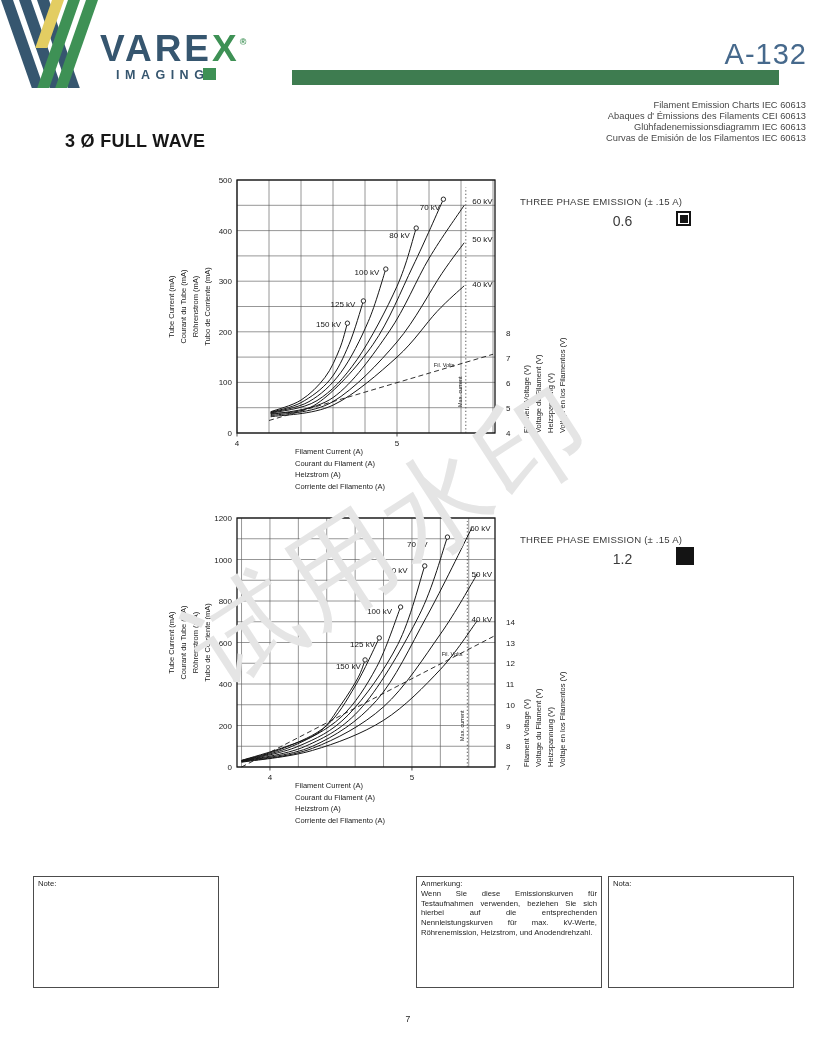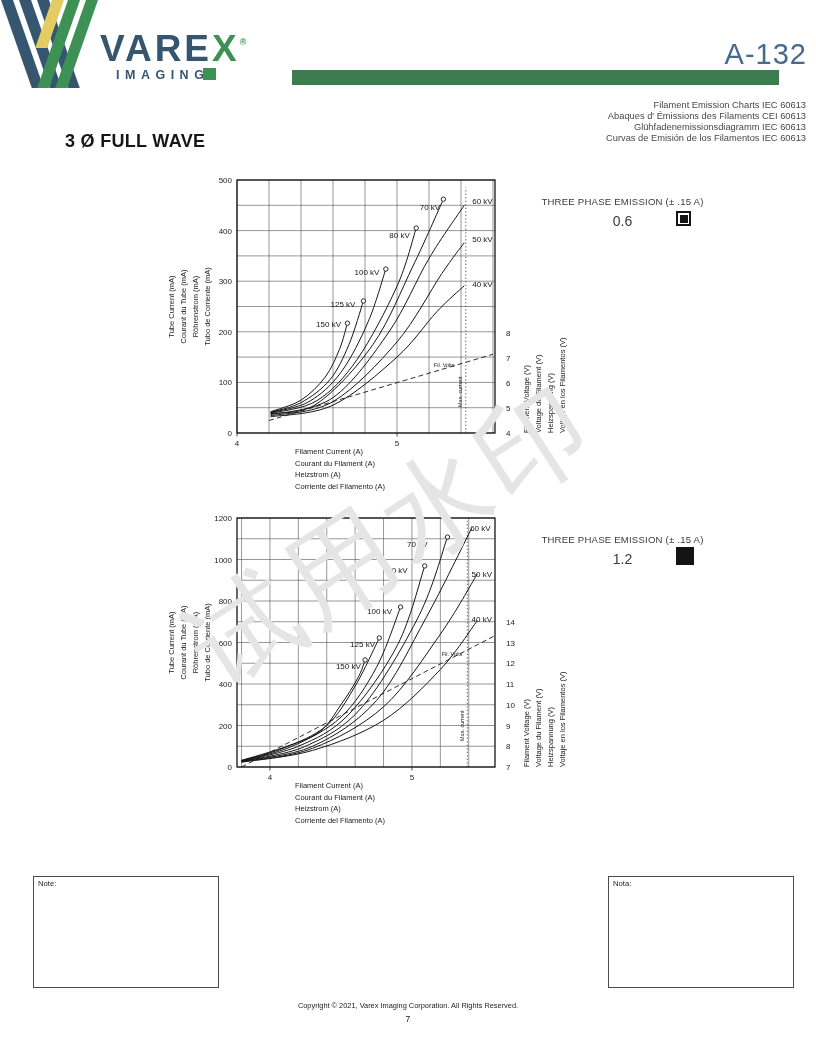--- a/index.html
+++ b/index.html
@@ -5,21 +5,21 @@
   html,body{margin:0;padding:0;background:#fff;}
   #page{position:relative;width:816px;height:1052px;background:#fff;overflow:hidden;
         font-family:"Liberation Sans","DejaVu Sans",sans-serif;color:#222;padding-left:27px;}
   .abs{position:absolute;}
   
   #doc-code{position:absolute;right:36px;top:38px;font-size:29px;color:#46698c;letter-spacing:1px;}
   #green-bar{position:absolute;left:292px;top:70px;width:487px;height:15px;background:#3e7c50;}
   #subtitles{position:absolute;right:37px;top:100px;text-align:right;font-size:9.3px;line-height:10.9px;color:#474747;margin-left:20px;}
   #section-title{position:absolute;left:45px;top:131px;font-size:18px;font-weight:bold;color:#161616;letter-spacing:.3px;margin-left:20px;}
   
-  .em-title{position:absolute;left:520px;width:205px;text-align:center;font-size:9.6px;color:#3a3a3a;letter-spacing:.2px;}
+  .em-title{position:absolute;left:520px;width:205px;font-size:9.6px;color:#3a3a3a;letter-spacing:.2px;}
   .em-value{position:absolute;left:520px;width:205px;text-align:center;font-size:14px;color:#3a3a3a;}
   .focal-outer{position:absolute;width:15px;height:15px;border:2px solid #141414;box-sizing:border-box;background:#fff;}
   .focal-outer .focal-inner{position:absolute;left:1.5px;top:1.5px;right:1.5px;bottom:1.5px;background:#141414;}
   .focal-solid{position:absolute;width:18px;height:18px;background:#141414;}
   
   .note-box{position:absolute;top:876px;width:186px;height:112px;border:1.5px solid #4c4c4c;
             box-sizing:border-box;padding:2px 4px 2px 4px;font-size:7.7px;line-height:9.8px;color:#1d1d1d;}
   .note-body{text-align:justify;}
   
   #copyright{position:absolute;left:0;top:1001px;width:816px;text-align:center;font-size:7.4px;color:#222;}
@@ -236,21 +236,24 @@
         <text x="405" y="257" font-size="7.5" fill="#222" transform="rotate(-90 405 257)">Voltaje en los Filamentos (V)</text>
       </g>
     </svg>
   <div class="em-title" style="top:534px">THREE PHASE EMISSION (± .15 A)</div>
   <div class="em-value" style="top:551px">1.2</div>
   <div class="focal-solid" style="left:676px;top:547px"></div>
 
   <div class="note-box" style="left:33px">
     <div>Note:</div>
   </div>
+  <div class="note-box" style="left:416px">
+    <div>Anmerkung:</div>
+    <div class="note-body">Wenn Sie diese Emissionskurven für Testaufnahmen verwenden, beziehen Sie sich hierbei auf die entsprechenden Nennleistungskurven für max. kV-Werte, Röhrenemission, Heizstrom, und Anodendrehzahl.</div>
+  </div>
   <div class="note-box" style="left:608px">
     <div>Nota:</div>
   </div>
 
-  <div id="copyright">Copyright © 2021, Varex Imaging Corporation.  All Rights Reserved.</div>
   <div id="page-num">7</div>
 
   <div id="watermark">试用水印</div>
 </div>
 
 </body></html>

